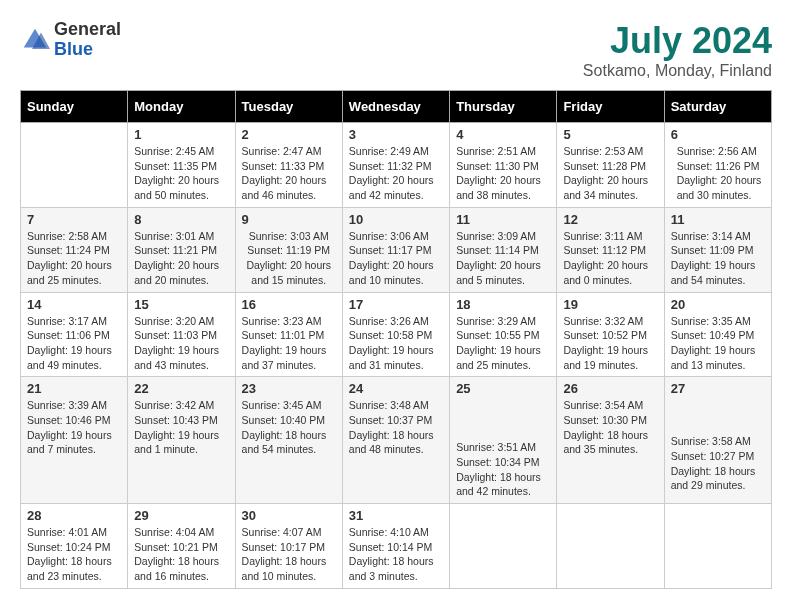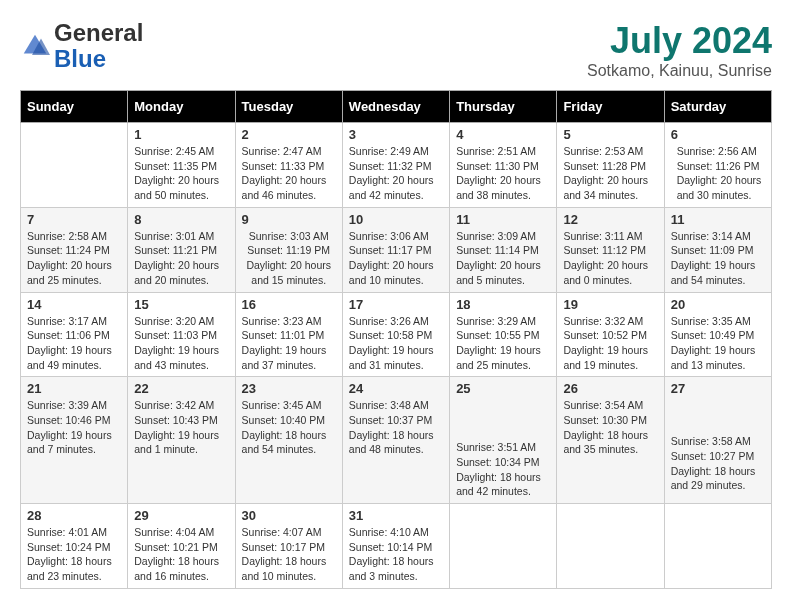--- a/index.html
+++ b/index.html
@@ -15,21 +15,21 @@
       justify-content: space-between;
       align-items: flex-start;
       margin-bottom: 10px;
     }
     .logo {
       display: flex;
       align-items: center;
       gap: 4px;
     }
     .logo-text {
-      font-size: 24px;
+      font-size: 18px;
       font-weight: bold;
       color: #333;
       line-height: 1.1;
     }
     .logo-text .general { display: block; }
     .logo-text .blue { display: block; color: #1a5fb4; }
     .logo-icon {
       width: 30px;
       height: 30px;
     }
@@ -98,21 +98,21 @@
       <polygon points="20,5 35,30 5,30" fill="#3a6bc4" opacity="0.8"></polygon>
       <polygon points="28,10 40,32 16,32" fill="#1a4ba0" opacity="0.6"></polygon>
     </svg>
     <div class="logo-text">
       <span class="general">General</span>
       <span class="blue">Blue</span>
     </div>
   </div>
   <div class="title-area">
     <div class="main-title">July 2024</div>
-    <div class="subtitle">Sotkamo, Kainuu, Sunrise</div>
+    <div class="subtitle">Sotkamo, Monday, Finland</div>
   </div>
 </div>
 
 <table>
   <thead>
     <tr>
     <th>Sunday</th>
         <th>Monday</th>
         <th>Tuesday</th>
         <th>Wednesday</th>

